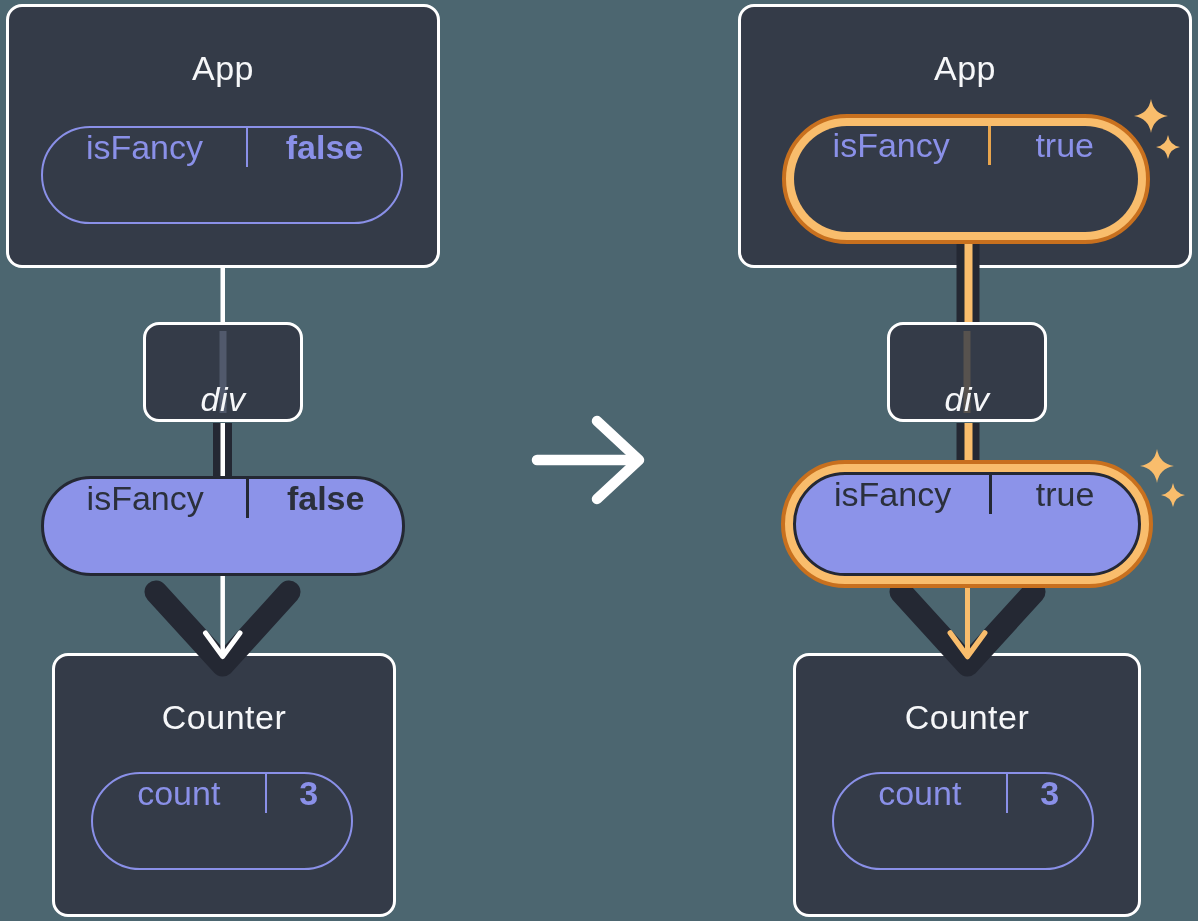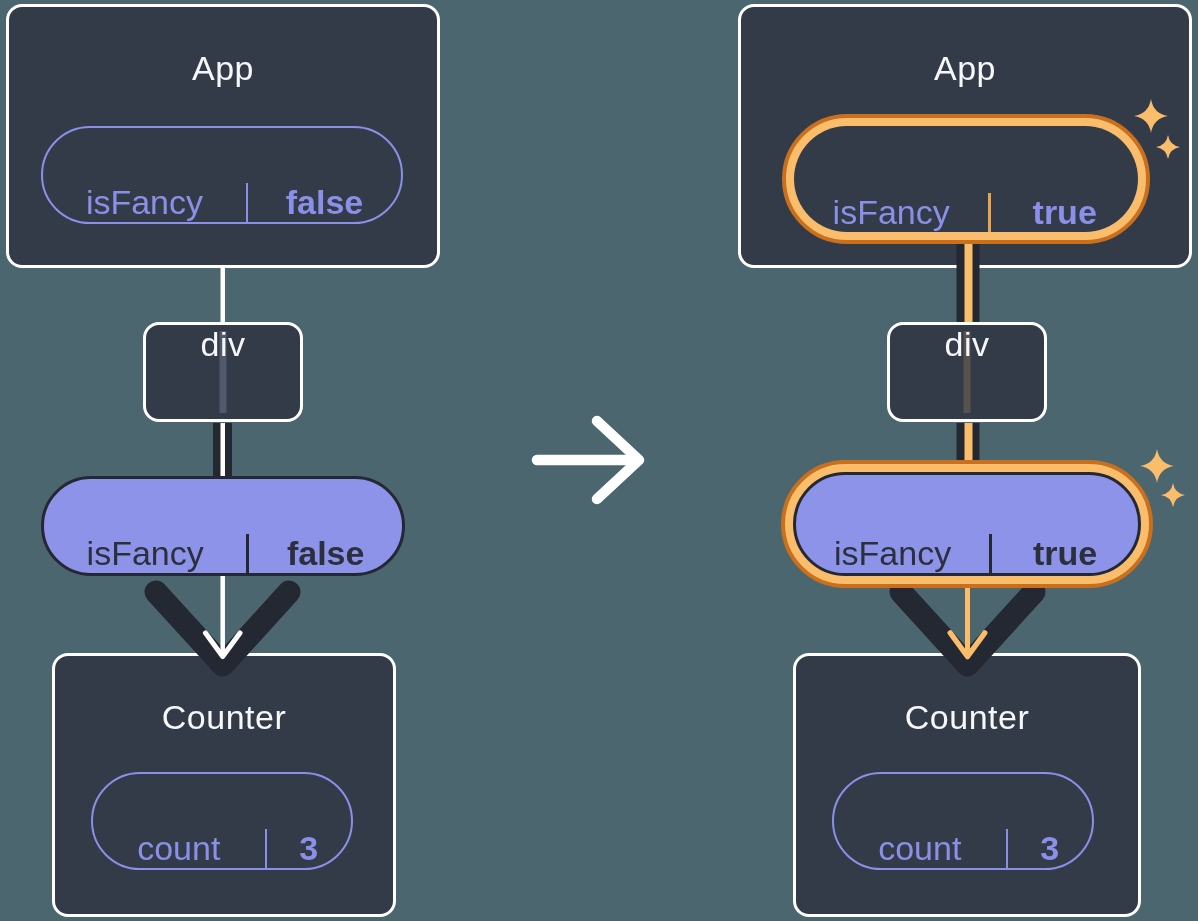--- a/index.html
+++ b/index.html
@@ -12,39 +12,39 @@
   .card {
     position:absolute; box-sizing:border-box;
     background:#343B48; border:3.5px solid #FFFFFF; border-radius:16px;
     z-index:1;
   }
   .card-title {
     position:absolute; left:0; right:0; top:42px;
     text-align:center; color:#F6F7F9; font-size:34px; font-weight:500;
     letter-spacing:0.5px;
   }
-  .divbox { display:flex; align-items:flex-start; justify-content:center; }
+  .divbox { display:flex; align-items:flex-end; justify-content:center;font-style:italic; }
   .divbox .card-title { position:relative; top:auto; z-index:2; }
   .thru-stripe {
     position:absolute; left:50%; transform:translateX(-50%);
     top:6px; bottom:6px; width:7px; z-index:1;
   }
   .stripe-white  { background:rgba(201,210,255,0.20); }
   .stripe-orange { background:rgba(249,189,108,0.18); }
 
   #app-card-l     { left:6px;   top:4px;   width:434px; height:264px; }
   #app-card-r     { left:738px; top:4px;   width:454px; height:264px; }
   #div-card-l     { left:143px; top:322px; width:160px; height:100px; }
   #div-card-r     { left:887px; top:322px; width:160px; height:100px; }
   #counter-card-l { left:52px;  top:653px; width:344px; height:264px; }
   #counter-card-r { left:793px; top:653px; width:348px; height:264px; }
 
   
   .pill {
-    position:absolute; box-sizing:border-box; display:flex; align-items:flex-end;
+    position:absolute; box-sizing:border-box; display:flex; align-items:flex-start;
     border-radius:999px; overflow:hidden; z-index:3; font-size:34px;
   }
   .pill .cell {
     display:flex; align-items:center; justify-content:center;
   }
   .cell-name  { flex:57; }
   .cell-value { flex:43;font-weight:bold; }
   .count .cell-name  { flex:67; }
   .count .cell-value { flex:33; }
 
@@ -58,21 +58,21 @@
   }
   .pill-filled .cell-name { border-right:3px solid #242833; }
 
   
   .ring {
     position:absolute; box-sizing:border-box; z-index:3;
     border:4px solid #C8701E; background:#F9BD6C;
     border-radius:999px; padding:8px; display:flex;
   }
   .ring .pill { position:relative; flex:1; z-index:auto; }
-  .ring .cell-value { font-weight:700; }
+  .ring .cell-value { font-weight:400; }
 
   .pill-dark-inner {
     background:#343B48; border:none; color:#8A90E8;
   }
   .pill-dark-inner .cell-name { border-right:3px solid #E8A54D; }
 
   #app-pill-l     { left:41px;  top:126px; width:362px; height:98px; }
   #passed-pill-l  { left:41px;  top:476px; width:364px; height:100px; }
   #counter-pill-l { left:91px;  top:772px; width:262px; height:98px; }
   #counter-pill-r { left:832px; top:772px; width:262px; height:98px; }

